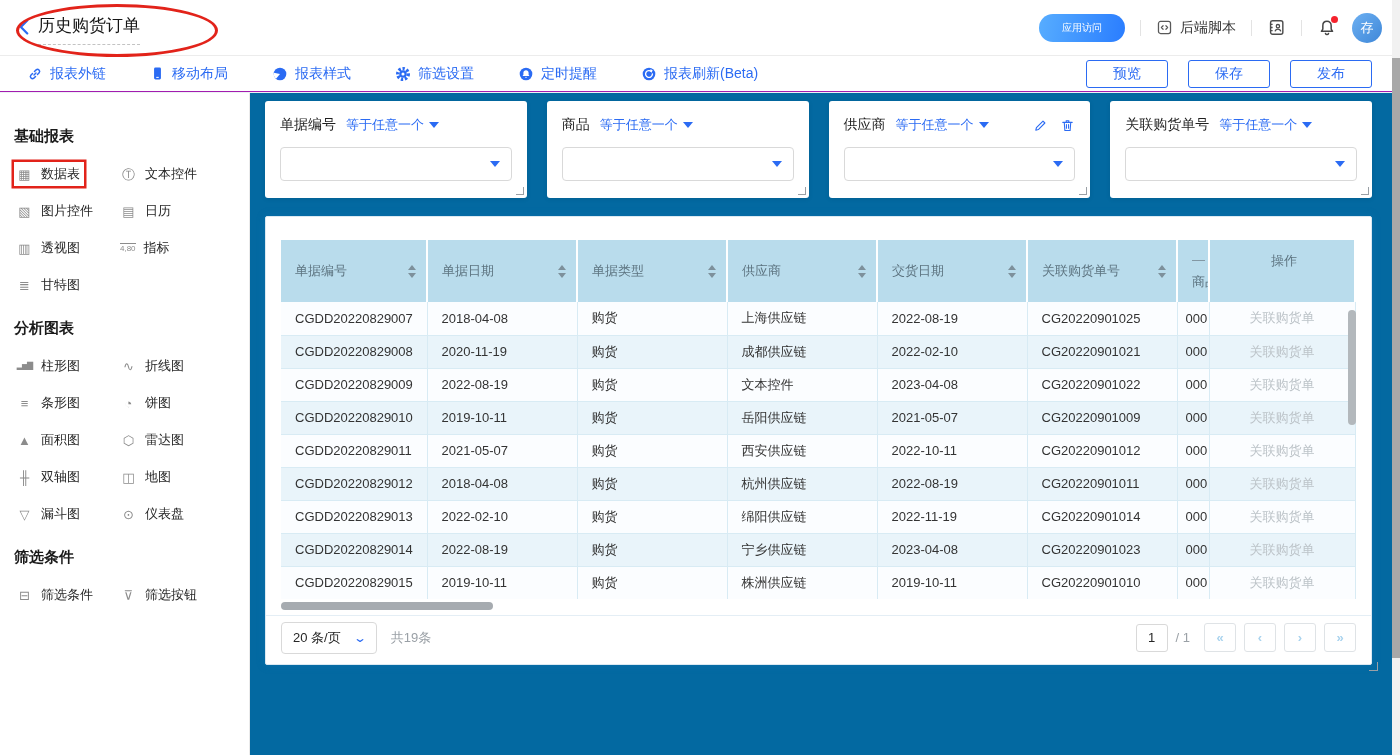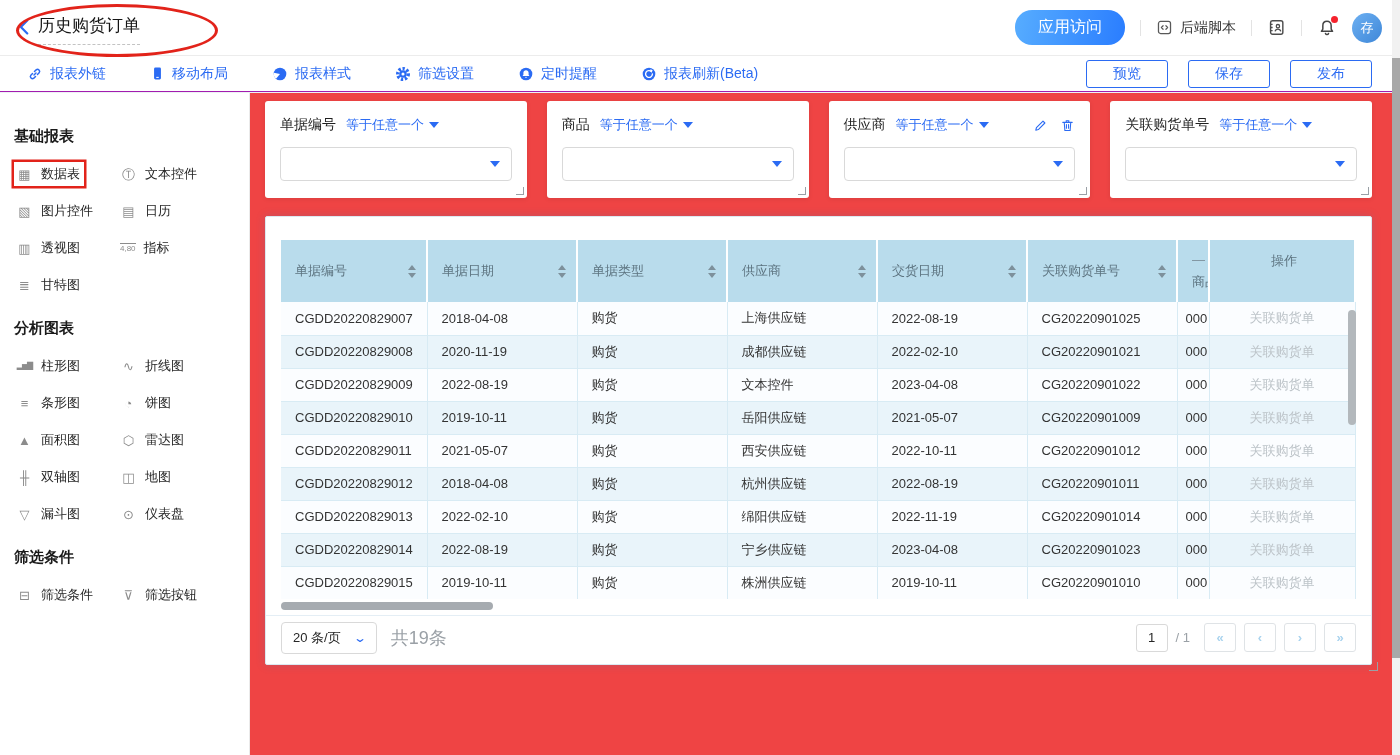--- a/index.html
+++ b/index.html
@@ -6,21 +6,21 @@
   .root{position:relative;width:1400px;height:755px;background:#eef1f5;overflow:hidden;
         font-family:"Liberation Sans","DejaVu Sans",sans-serif;font-size:13px;color:#262626;}
   svg{display:block;}
 
   
   .topbar{position:absolute;left:0;top:0;width:1400px;height:55px;background:#fff;border-bottom:1px solid #ececec;}
   .back{position:absolute;left:14px;top:16px;width:22px;height:22px;cursor:pointer;}
   .title{position:absolute;left:38px;top:14px;font-size:17px;color:#141414;padding-bottom:7px;border-bottom:1px dashed #c3c3c3;}
   .annot-ellipse{position:absolute;left:16px;top:4px;width:196px;height:47px;border:3px solid #e2231a;border-radius:50%;pointer-events:none;z-index:50;}
   .top-right{position:absolute;right:18px;top:0;height:55px;display:flex;align-items:center;gap:15px;}
-  .pill{background:linear-gradient(100deg,#57adff,#2a7dff);color:#fff;font-size:16px;padding:7px 23px;border-radius:17px;cursor:pointer;}
+  .pill{background:linear-gradient(100deg,#57adff,#2a7dff);color:#fff;font-size:10px;padding:7px 23px;border-radius:17px;cursor:pointer;}
   .vsep{width:1px;height:16px;background:#e3e3e3;}
   .top-item{display:flex;align-items:center;gap:7px;font-size:14px;color:#333;cursor:pointer;}
   .bell-wrap{position:relative;cursor:pointer;}
   .red-dot{position:absolute;right:-1px;top:-2px;width:7px;height:7px;border-radius:50%;background:#f5222d;}
   .avatar{width:30px;height:30px;border-radius:50%;background:linear-gradient(135deg,#6db0f2,#3e87d8);color:#fff;
           display:flex;align-items:center;justify-content:center;font-size:13px;cursor:pointer;}
 
   
   .toolbar{position:absolute;left:0;top:56px;width:1400px;height:36px;background:#fff;border-bottom:1px solid #a21caf;
            display:flex;align-items:center;padding-left:27px;box-sizing:border-box;}
@@ -35,21 +35,21 @@
   .sb-title{font-size:15px;font-weight:bold;color:#1a1a1a;margin:14px 0 16px 0;}
   .sb-section:first-child .sb-title{margin-top:16px;}
   .sb-grid{display:grid;grid-template-columns:104px 1fr;row-gap:13px;margin-bottom:22px;}
   .sb-item{display:flex;align-items:center;gap:8px;cursor:pointer;padding:3px 4px 3px 2px;width:fit-content;}
   .sb-item.hl{box-shadow:0 0 0 2.5px #e2231a;}
   .sb-ico{width:17px;color:#8c8c8c;font-size:13px;text-align:center;flex:none;line-height:1;}
   .sb-ico.metric{font-size:8px;border-top:1.5px solid #8c8c8c;padding-top:1px;width:auto;}
   .sb-label{font-size:13px;color:#262626;white-space:nowrap;}
 
   
-  .canvas{position:absolute;left:250px;top:93px;width:1150px;height:662px;background:#ef4444;}
+  .canvas{position:absolute;left:250px;top:93px;width:1150px;height:662px;background:#0369a1;}
 
   
   .filter-row{position:absolute;left:15px;top:8px;width:1107px;display:flex;gap:20px;}
   .f-card{flex:1;background:#fff;border-radius:3px;box-shadow:0 1px 5px rgba(0,0,0,.09);padding:15px 15px 17px 15px;position:relative;}
   .f-head{display:flex;align-items:center;gap:10px;}
   .f-label{font-size:14px;color:#1f1f1f;}
   .f-op{font-size:13px;color:#2b6bf3;display:flex;align-items:center;gap:5px;cursor:pointer;}
   .caret-down{width:0;height:0;border-left:5px solid transparent;border-right:5px solid transparent;border-top:6px solid #2b6bf3;}
   .f-tools{margin-left:auto;display:flex;gap:12px;color:#2b6bf3;}
   .f-tools span{cursor:pointer;}
@@ -77,21 +77,21 @@
            box-sizing:border-box;overflow:hidden;white-space:nowrap;}
   .grid tr.odd td{background:#fbfdff;}
   .grid tr.even td{background:#e9f4fa;}
   .grid td.action{color:#bcc3c8;text-align:center;padding:0;cursor:pointer;}
   .vscroll{position:absolute;right:0;top:70px;width:8px;height:115px;background:#b3b8bc;border-radius:4px;}
   .hscroll{position:relative;margin-top:3px;width:1075px;height:8px;}
   .hscroll .thumb{position:absolute;left:0;top:0;width:212px;height:8px;background:#a6abb0;border-radius:4px;}
   .pager{margin:5px -15px 0 -15px;height:43px;border-top:1px solid #e4eef5;display:flex;align-items:center;padding:0 15px;}
   .psize{display:flex;align-items:center;gap:14px;border:1px solid #d9d9d9;border-radius:4px;padding:6px 11px;font-size:13px;color:#262626;cursor:pointer;}
   .psize .chev{color:#2b6bf3;font-size:12px;transform:scaleX(1.4);}
-  .ptotal{color:#9aa0a6;margin-left:14px;font-size:18px;}
+  .ptotal{color:#9aa0a6;margin-left:14px;font-size:13px;}
   .pright{margin-left:auto;display:flex;align-items:center;gap:8px;}
   .pinput{width:30px;height:26px;border:1px solid #d9d9d9;border-radius:3px;text-align:center;font-size:13px;color:#262626;
           display:flex;align-items:center;justify-content:center;}
   .pof{color:#9aa0a6;font-size:13px;margin-right:6px;}
   .pbtn{width:30px;height:27px;border:1px solid #dfe3e6;border-radius:3px;background:#fff;color:#a9d3ee;font-size:13px;
         display:flex;align-items:center;justify-content:center;cursor:pointer;font-weight:bold;}
   .tc-corner{position:absolute;right:-7px;bottom:-7px;width:8px;height:8px;border-right:1.5px solid #9aa0a6;border-bottom:1.5px solid #9aa0a6;}
 
   
   .page-scroll{position:absolute;right:0;top:0;width:8px;height:755px;background:#f1f1f1;z-index:60;}

